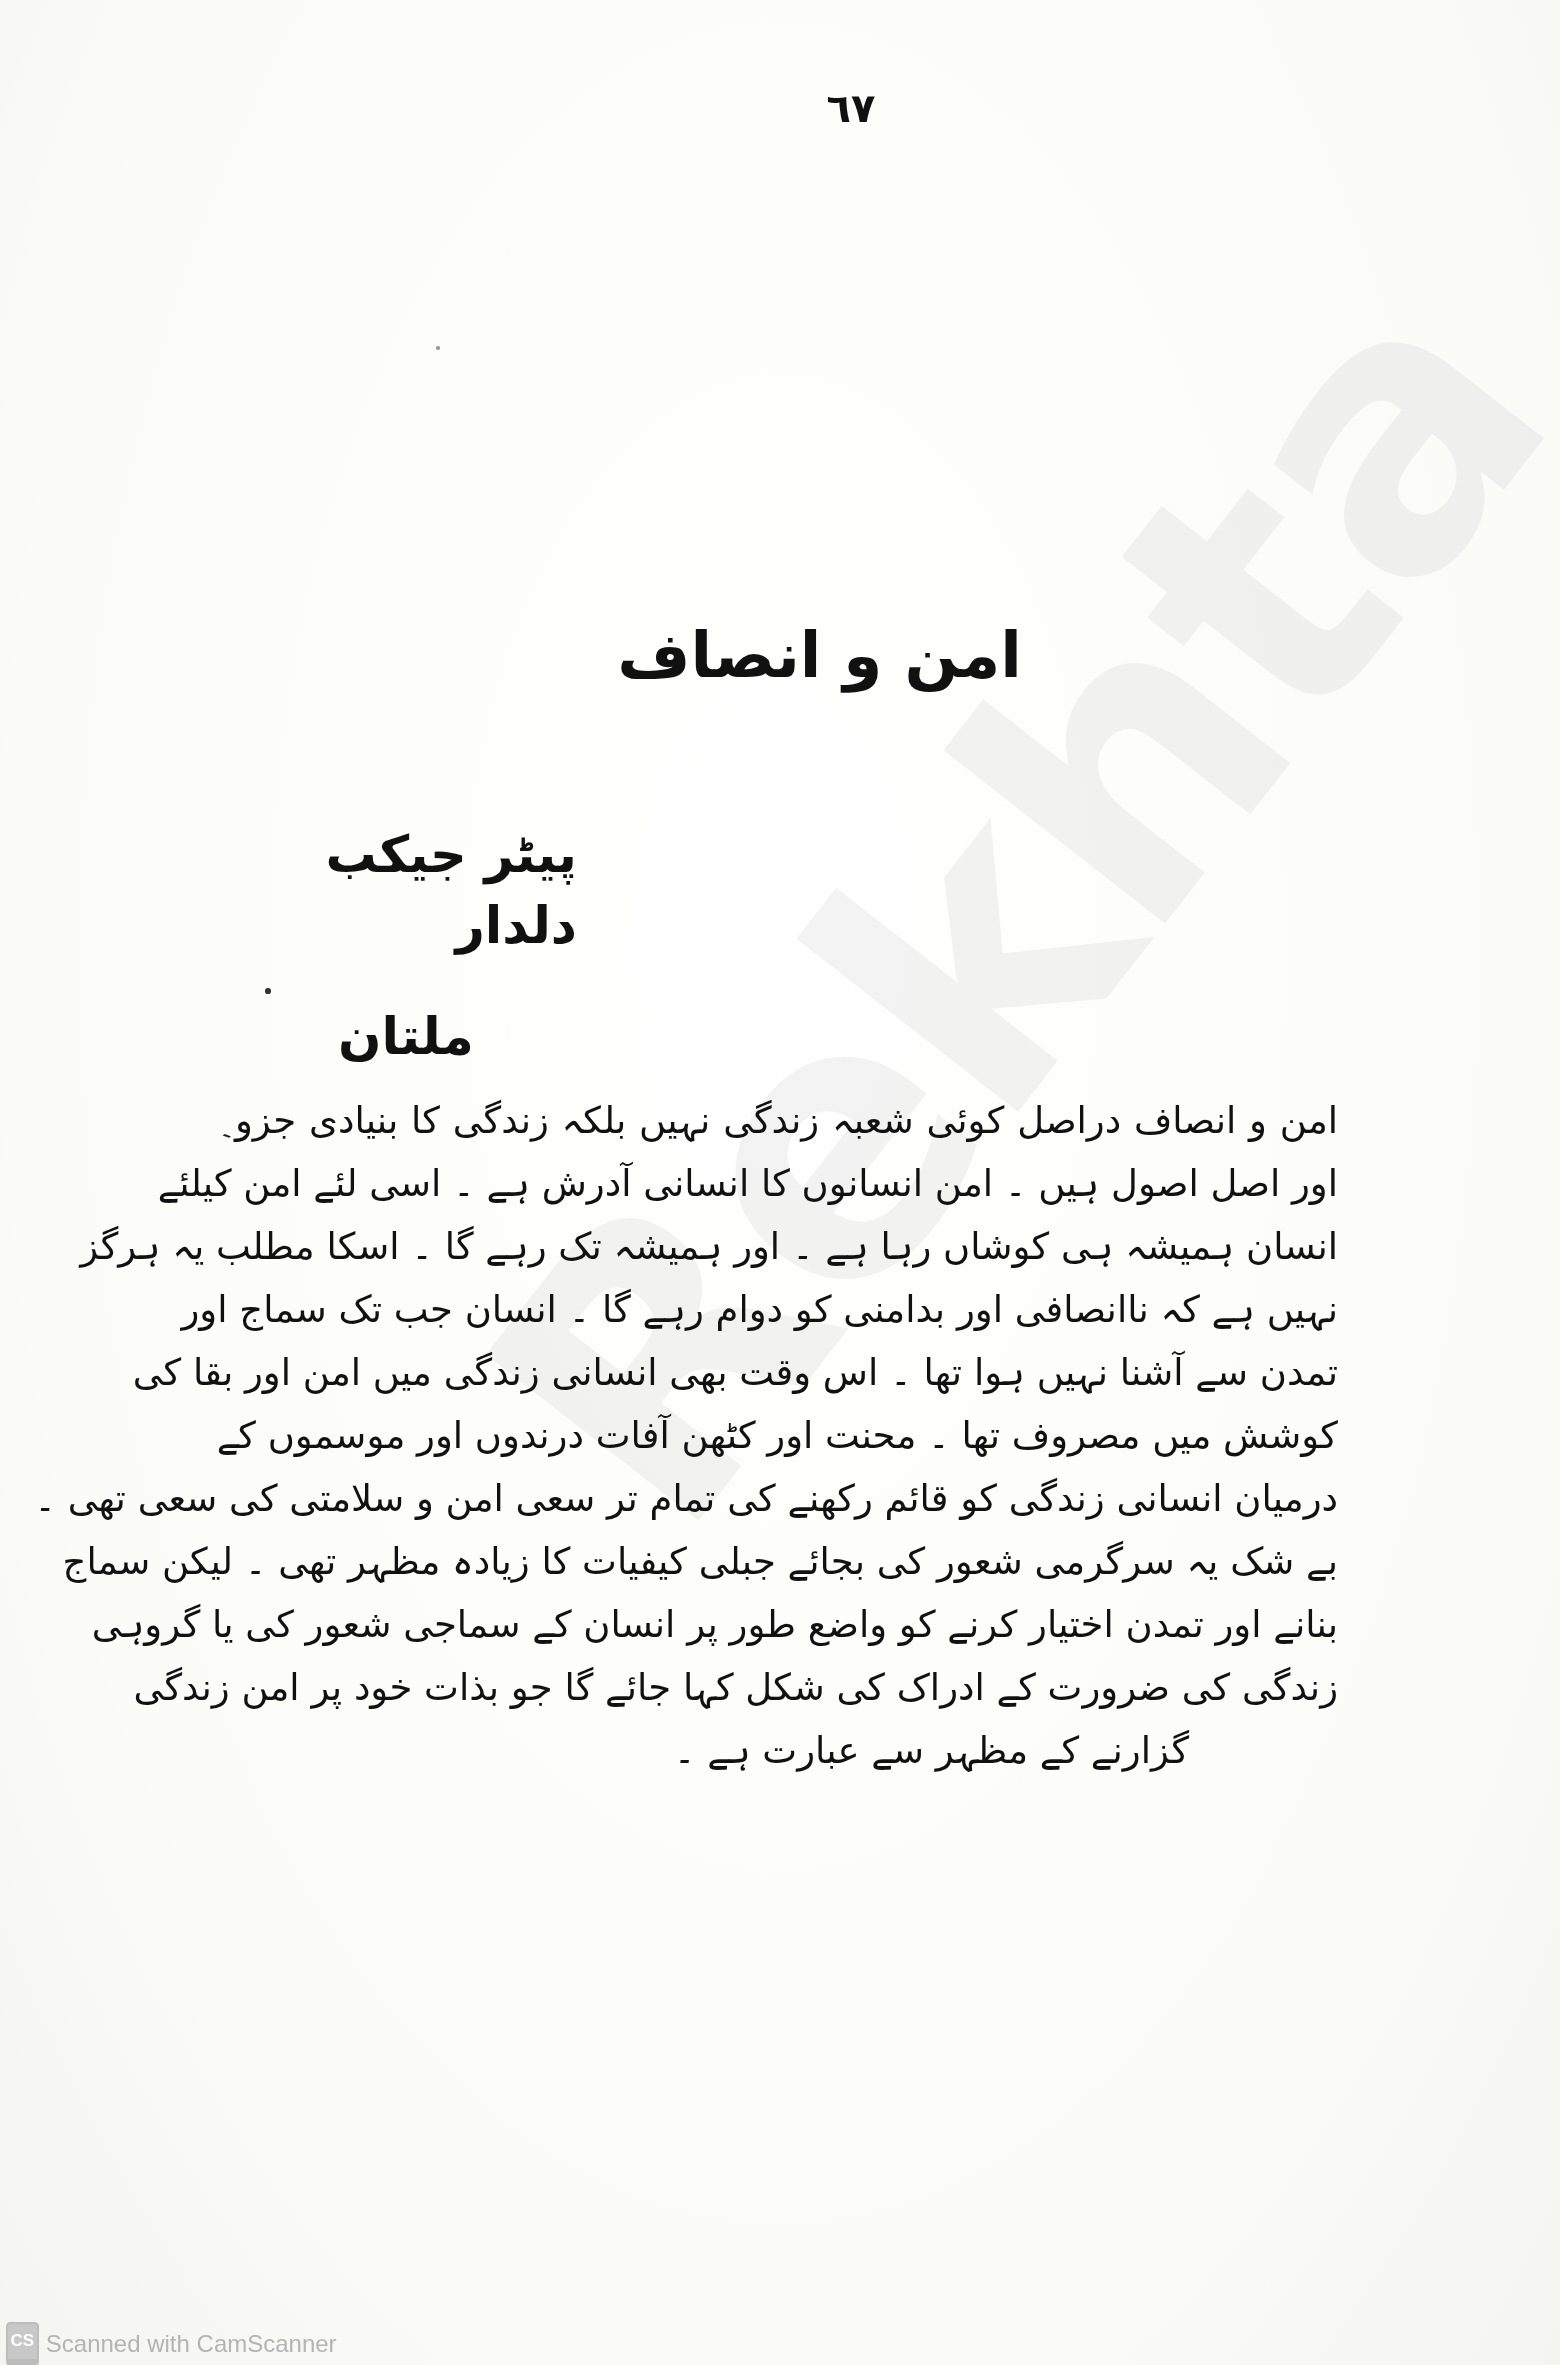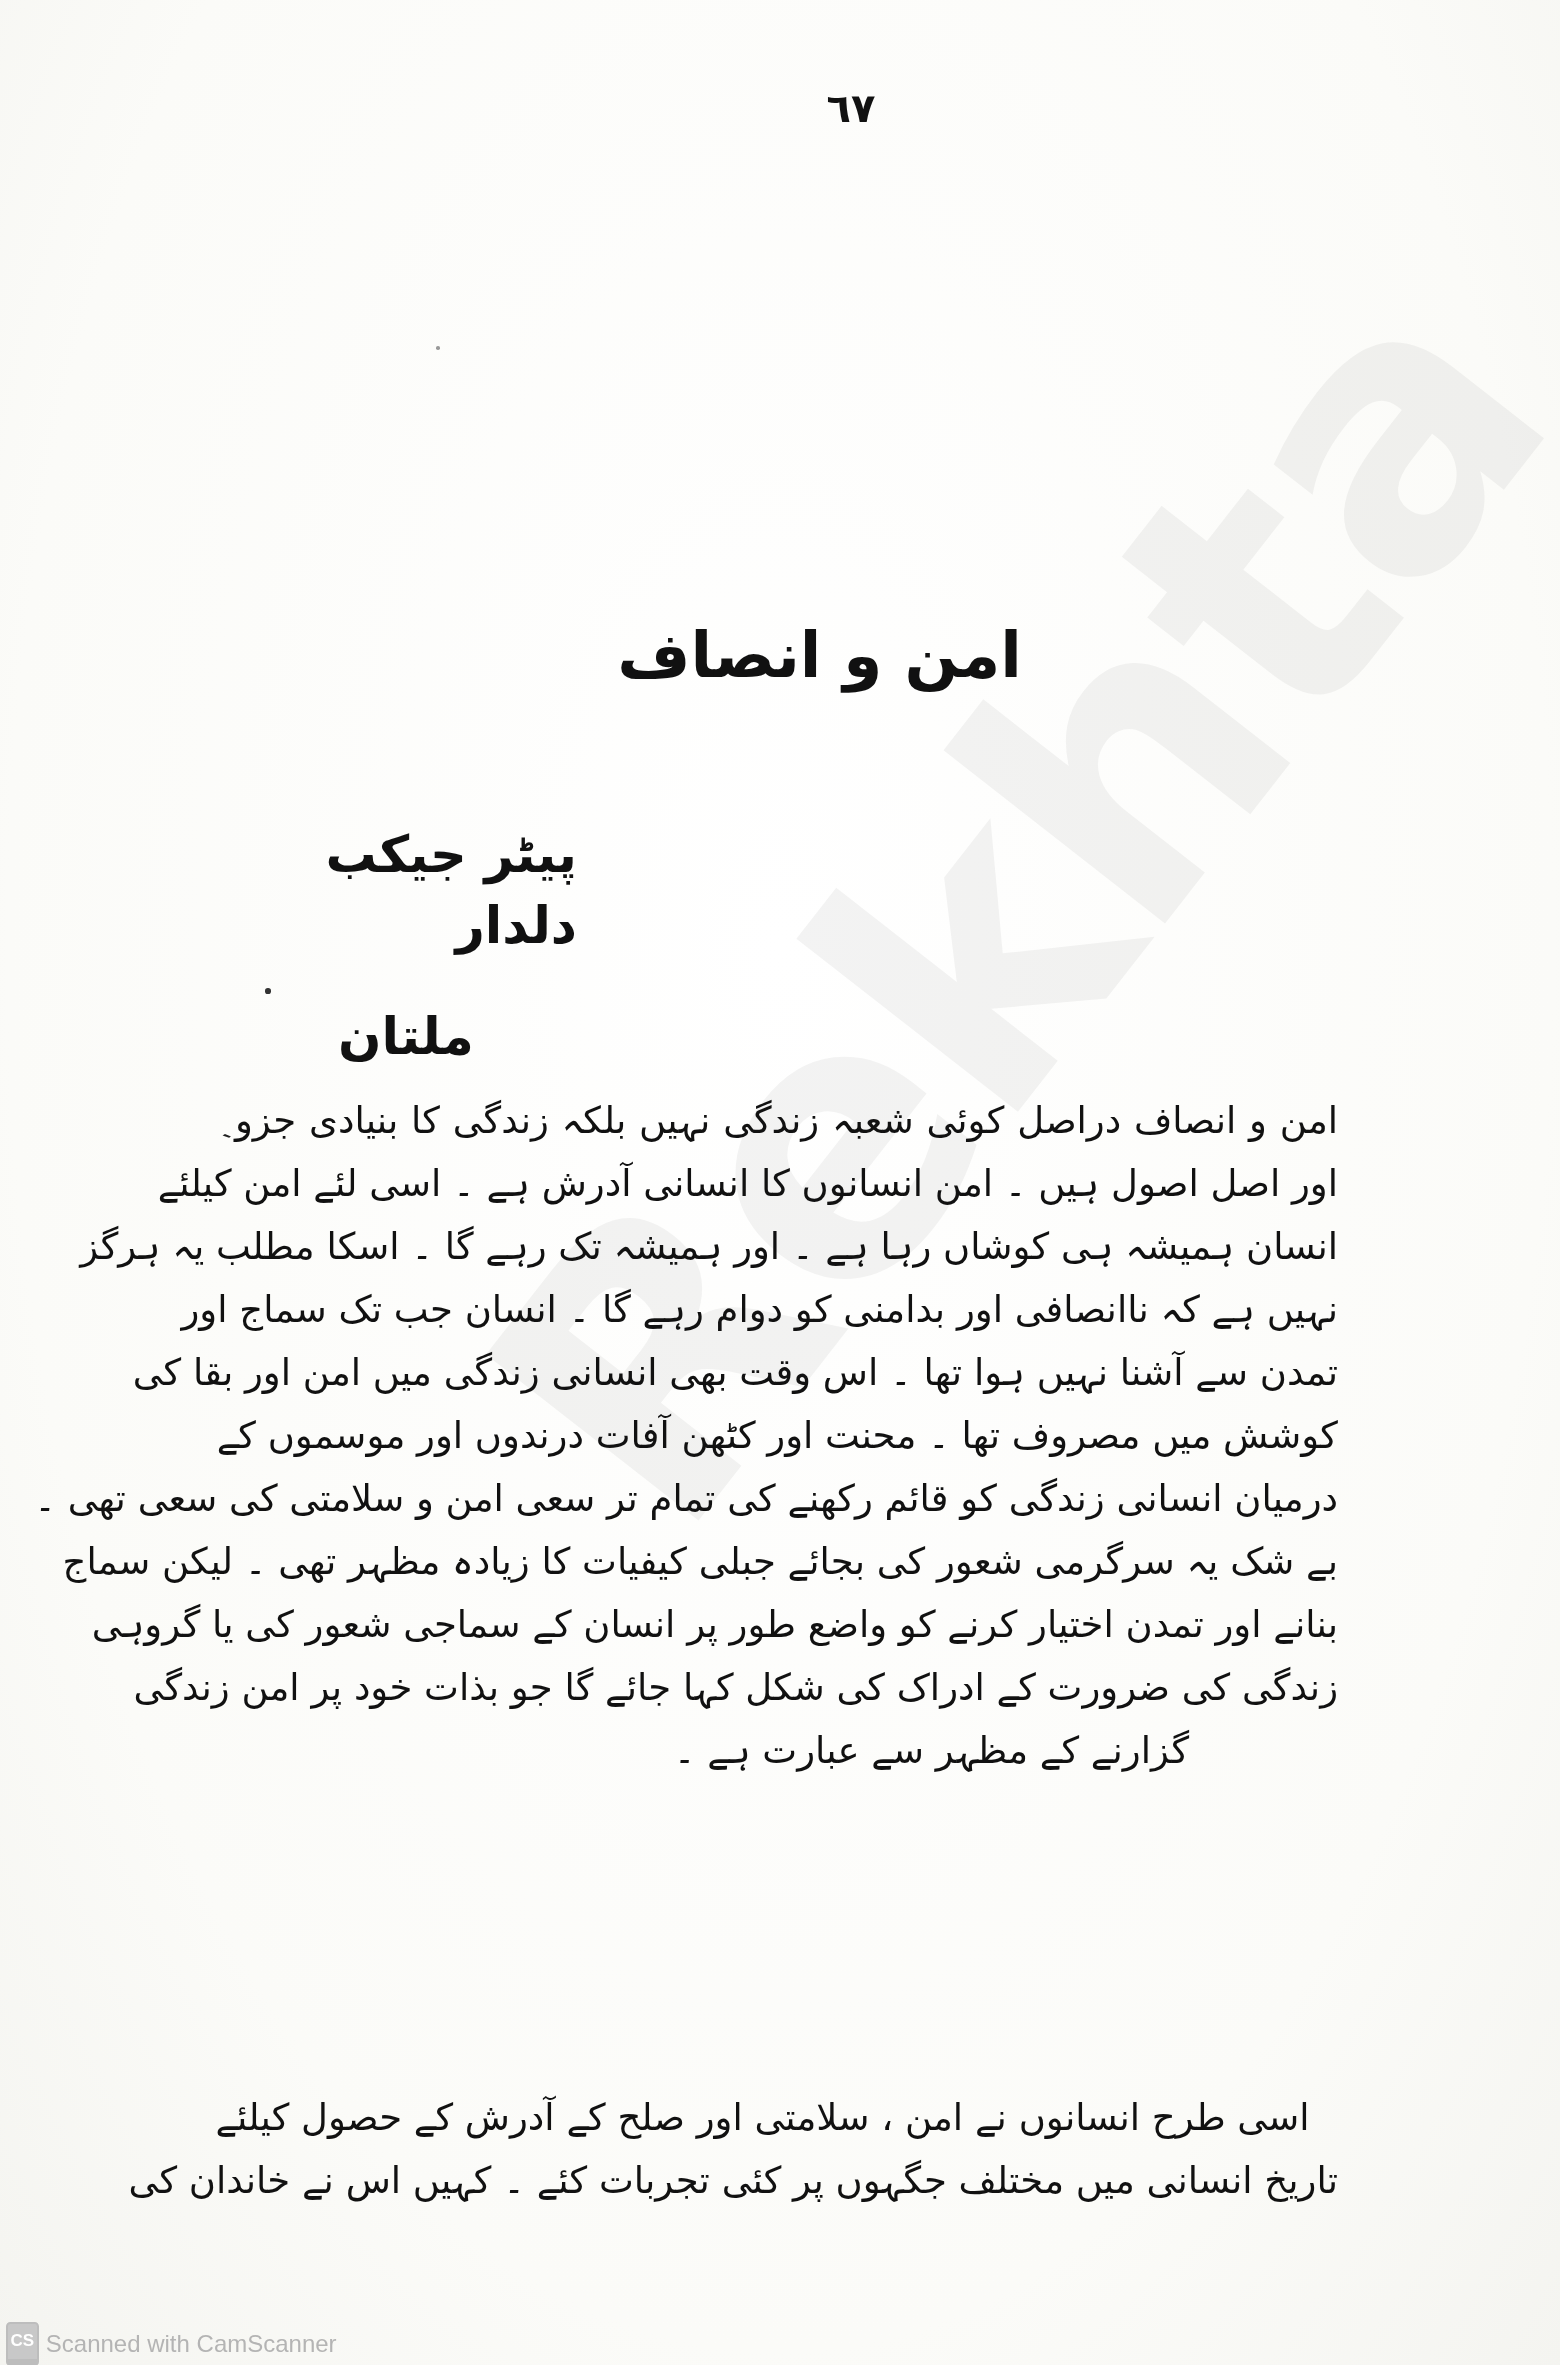--- a/index.html
+++ b/index.html
@@ -171,24 +171,20 @@
     <span class="line">نہیں ہے کہ ناانصافی اور بدامنی کو دوام رہے گا ۔ انسان جب تک سماج اور</span>
     <span class="line">تمدن سے آشنا نہیں ہوا تھا ۔ اس وقت بھی انسانی زندگی میں امن اور بقا کی</span>
     <span class="line">کوشش میں مصروف تھا ۔ محنت اور کٹھن آفات درندوں اور موسموں کے</span>
     <span class="line">درمیان انسانی زندگی کو قائم رکھنے کی تمام تر سعی امن و سلامتی کی سعی تھی ۔</span>
     <span class="line">بے شک یہ سرگرمی شعور کی بجائے جبلی کیفیات کا زیادہ مظہر تھی ۔ لیکن سماج</span>
     <span class="line">بنانے اور تمدن اختیار کرنے کو واضع طور پر انسان کے سماجی شعور کی یا گروہی</span>
     <span class="line">زندگی کی ضرورت کے ادراک کی شکل کہا جائے گا جو بذات خود پر امن زندگی</span>
     <span class="line last" style="padding-right:149px;">گزارنے کے مظہر سے عبارت ہے ۔</span>
   </div>
 
-  <div class="body-text para-2">
-    <span class="line" style="padding-right:28.5px;">اسی طرح انسانوں نے امن ، سلامتی اور صلح کے آدرش کے حصول کیلئے</span>
-    <span class="line">تاریخ انسانی میں مختلف جگہوں پر کئی تجربات کئے ۔ کہیں اس نے خاندان کی</span>
-  </div>
 
   <div class="footer">
     <div class="cs-logo">CS</div>
     <div class="cs-text">Scanned with CamScanner</div>
   </div>
 
 </div>
 
 
 </body></html>

